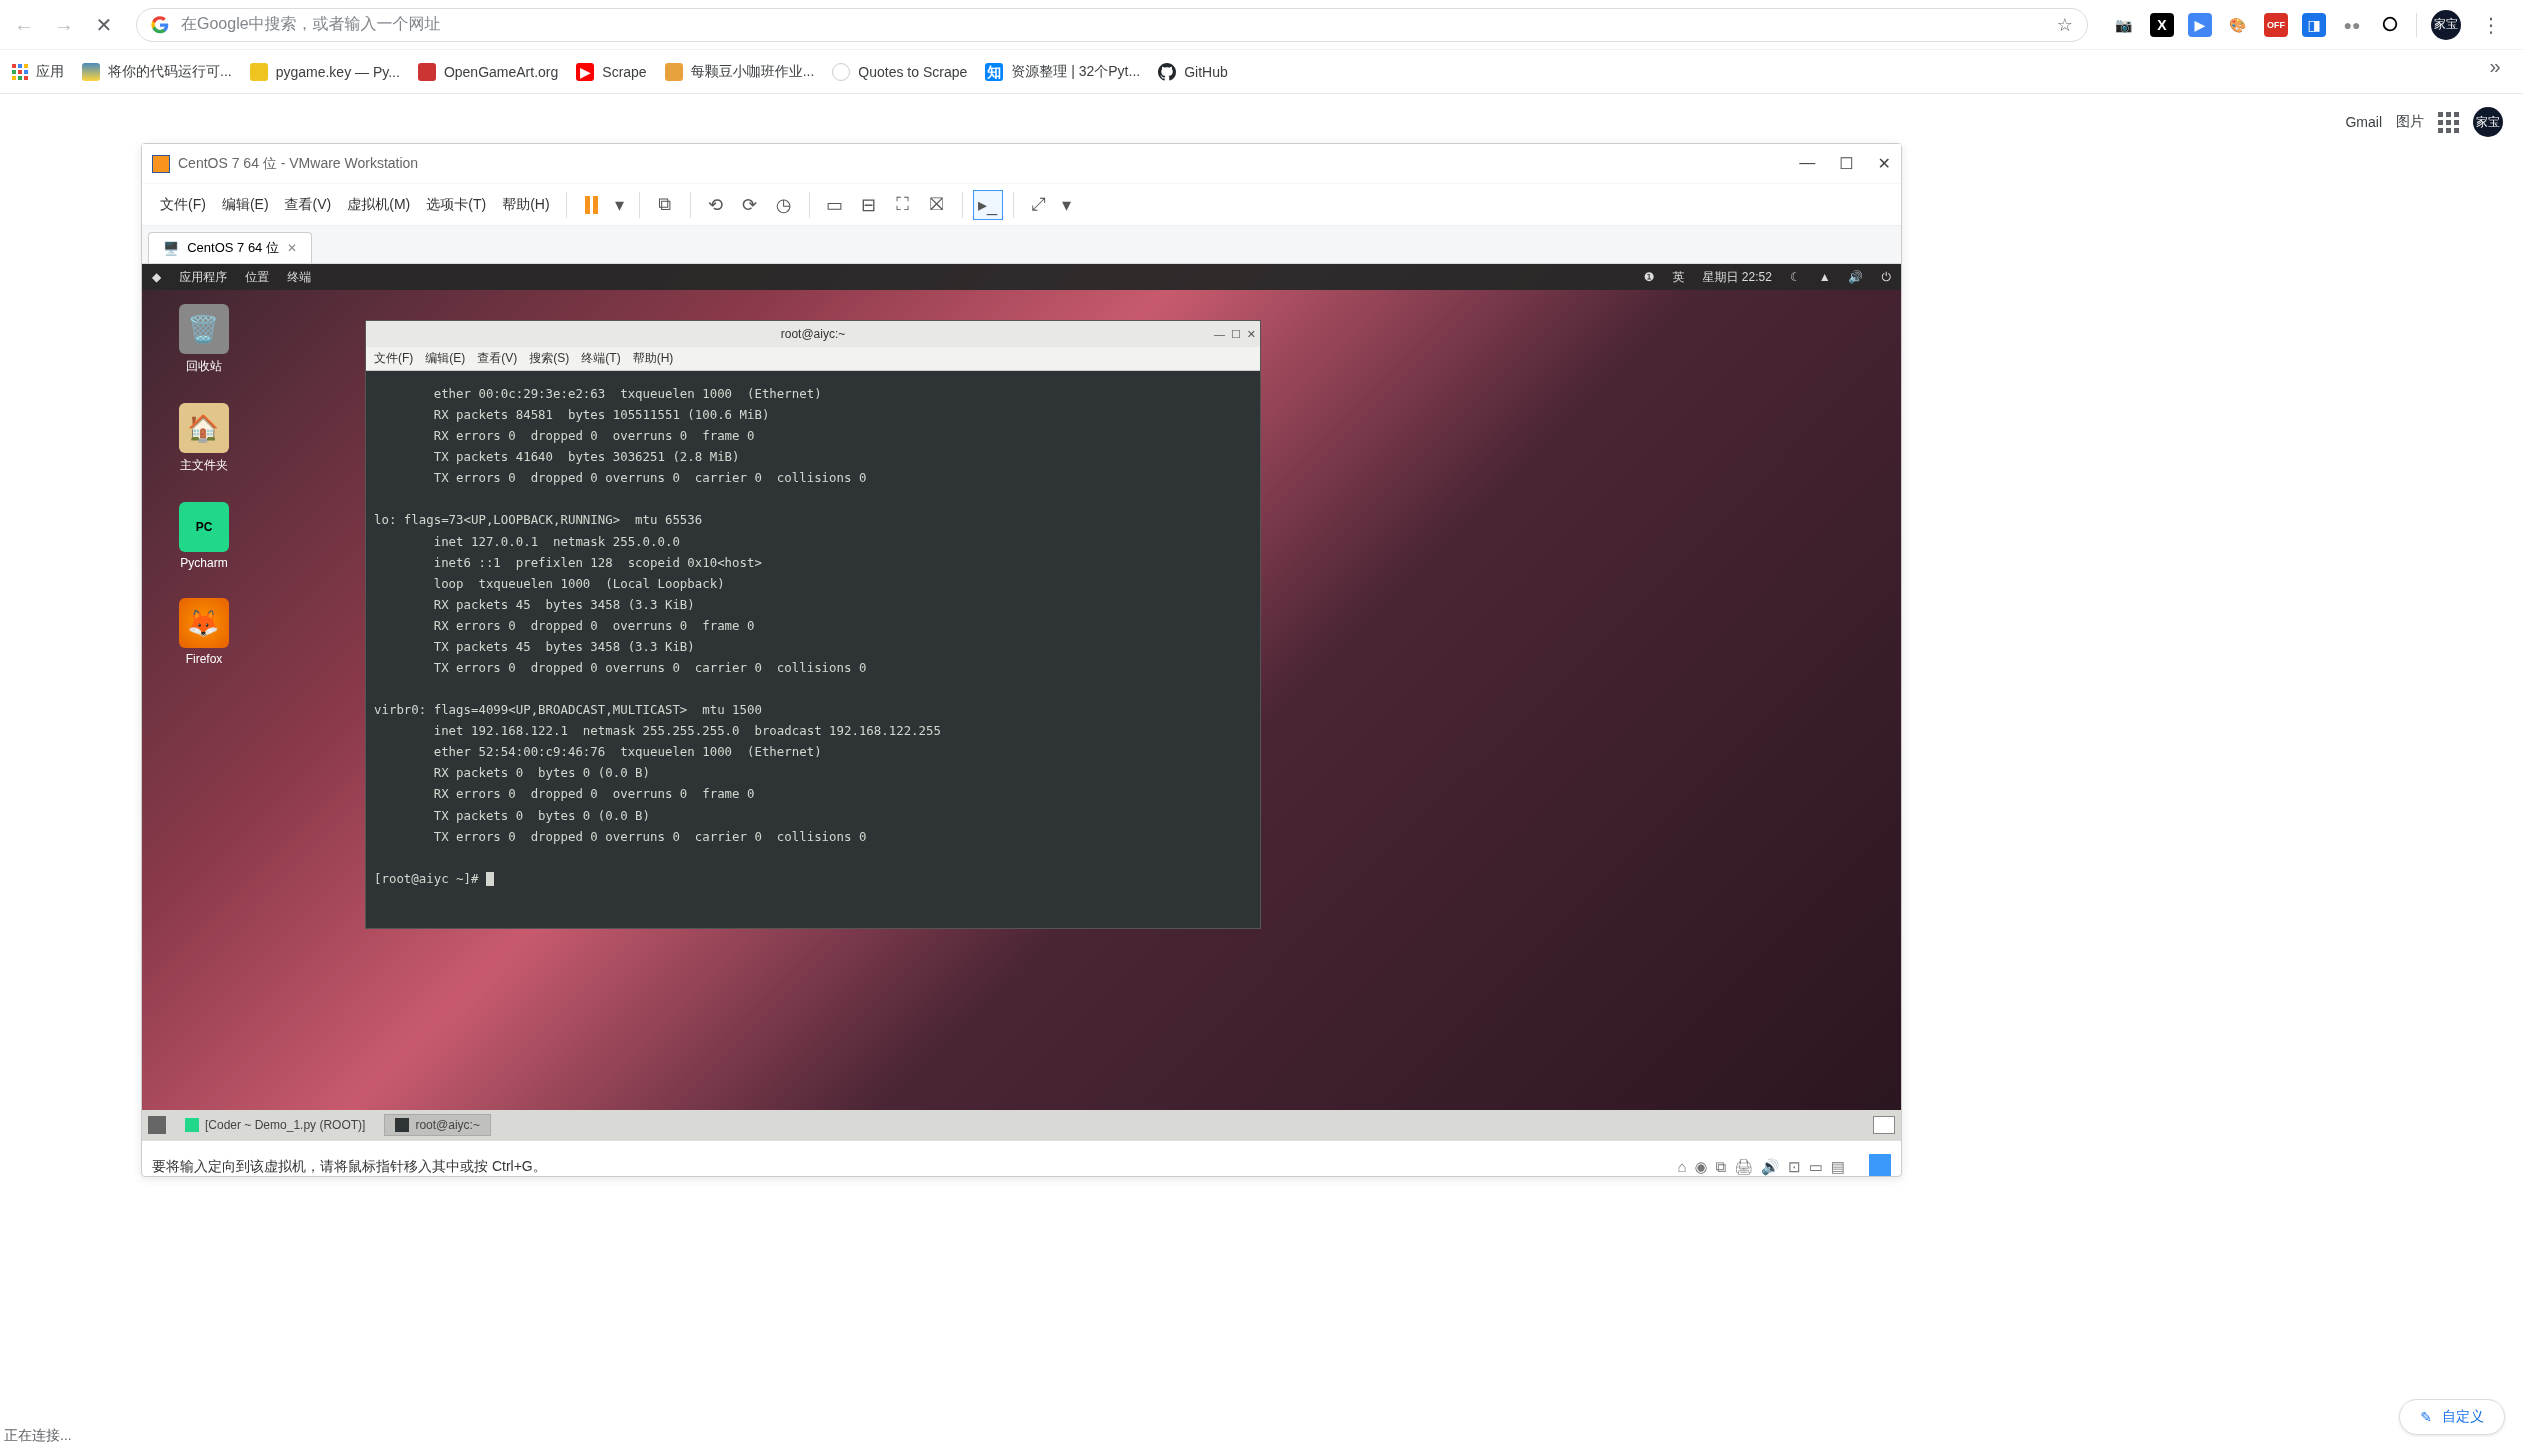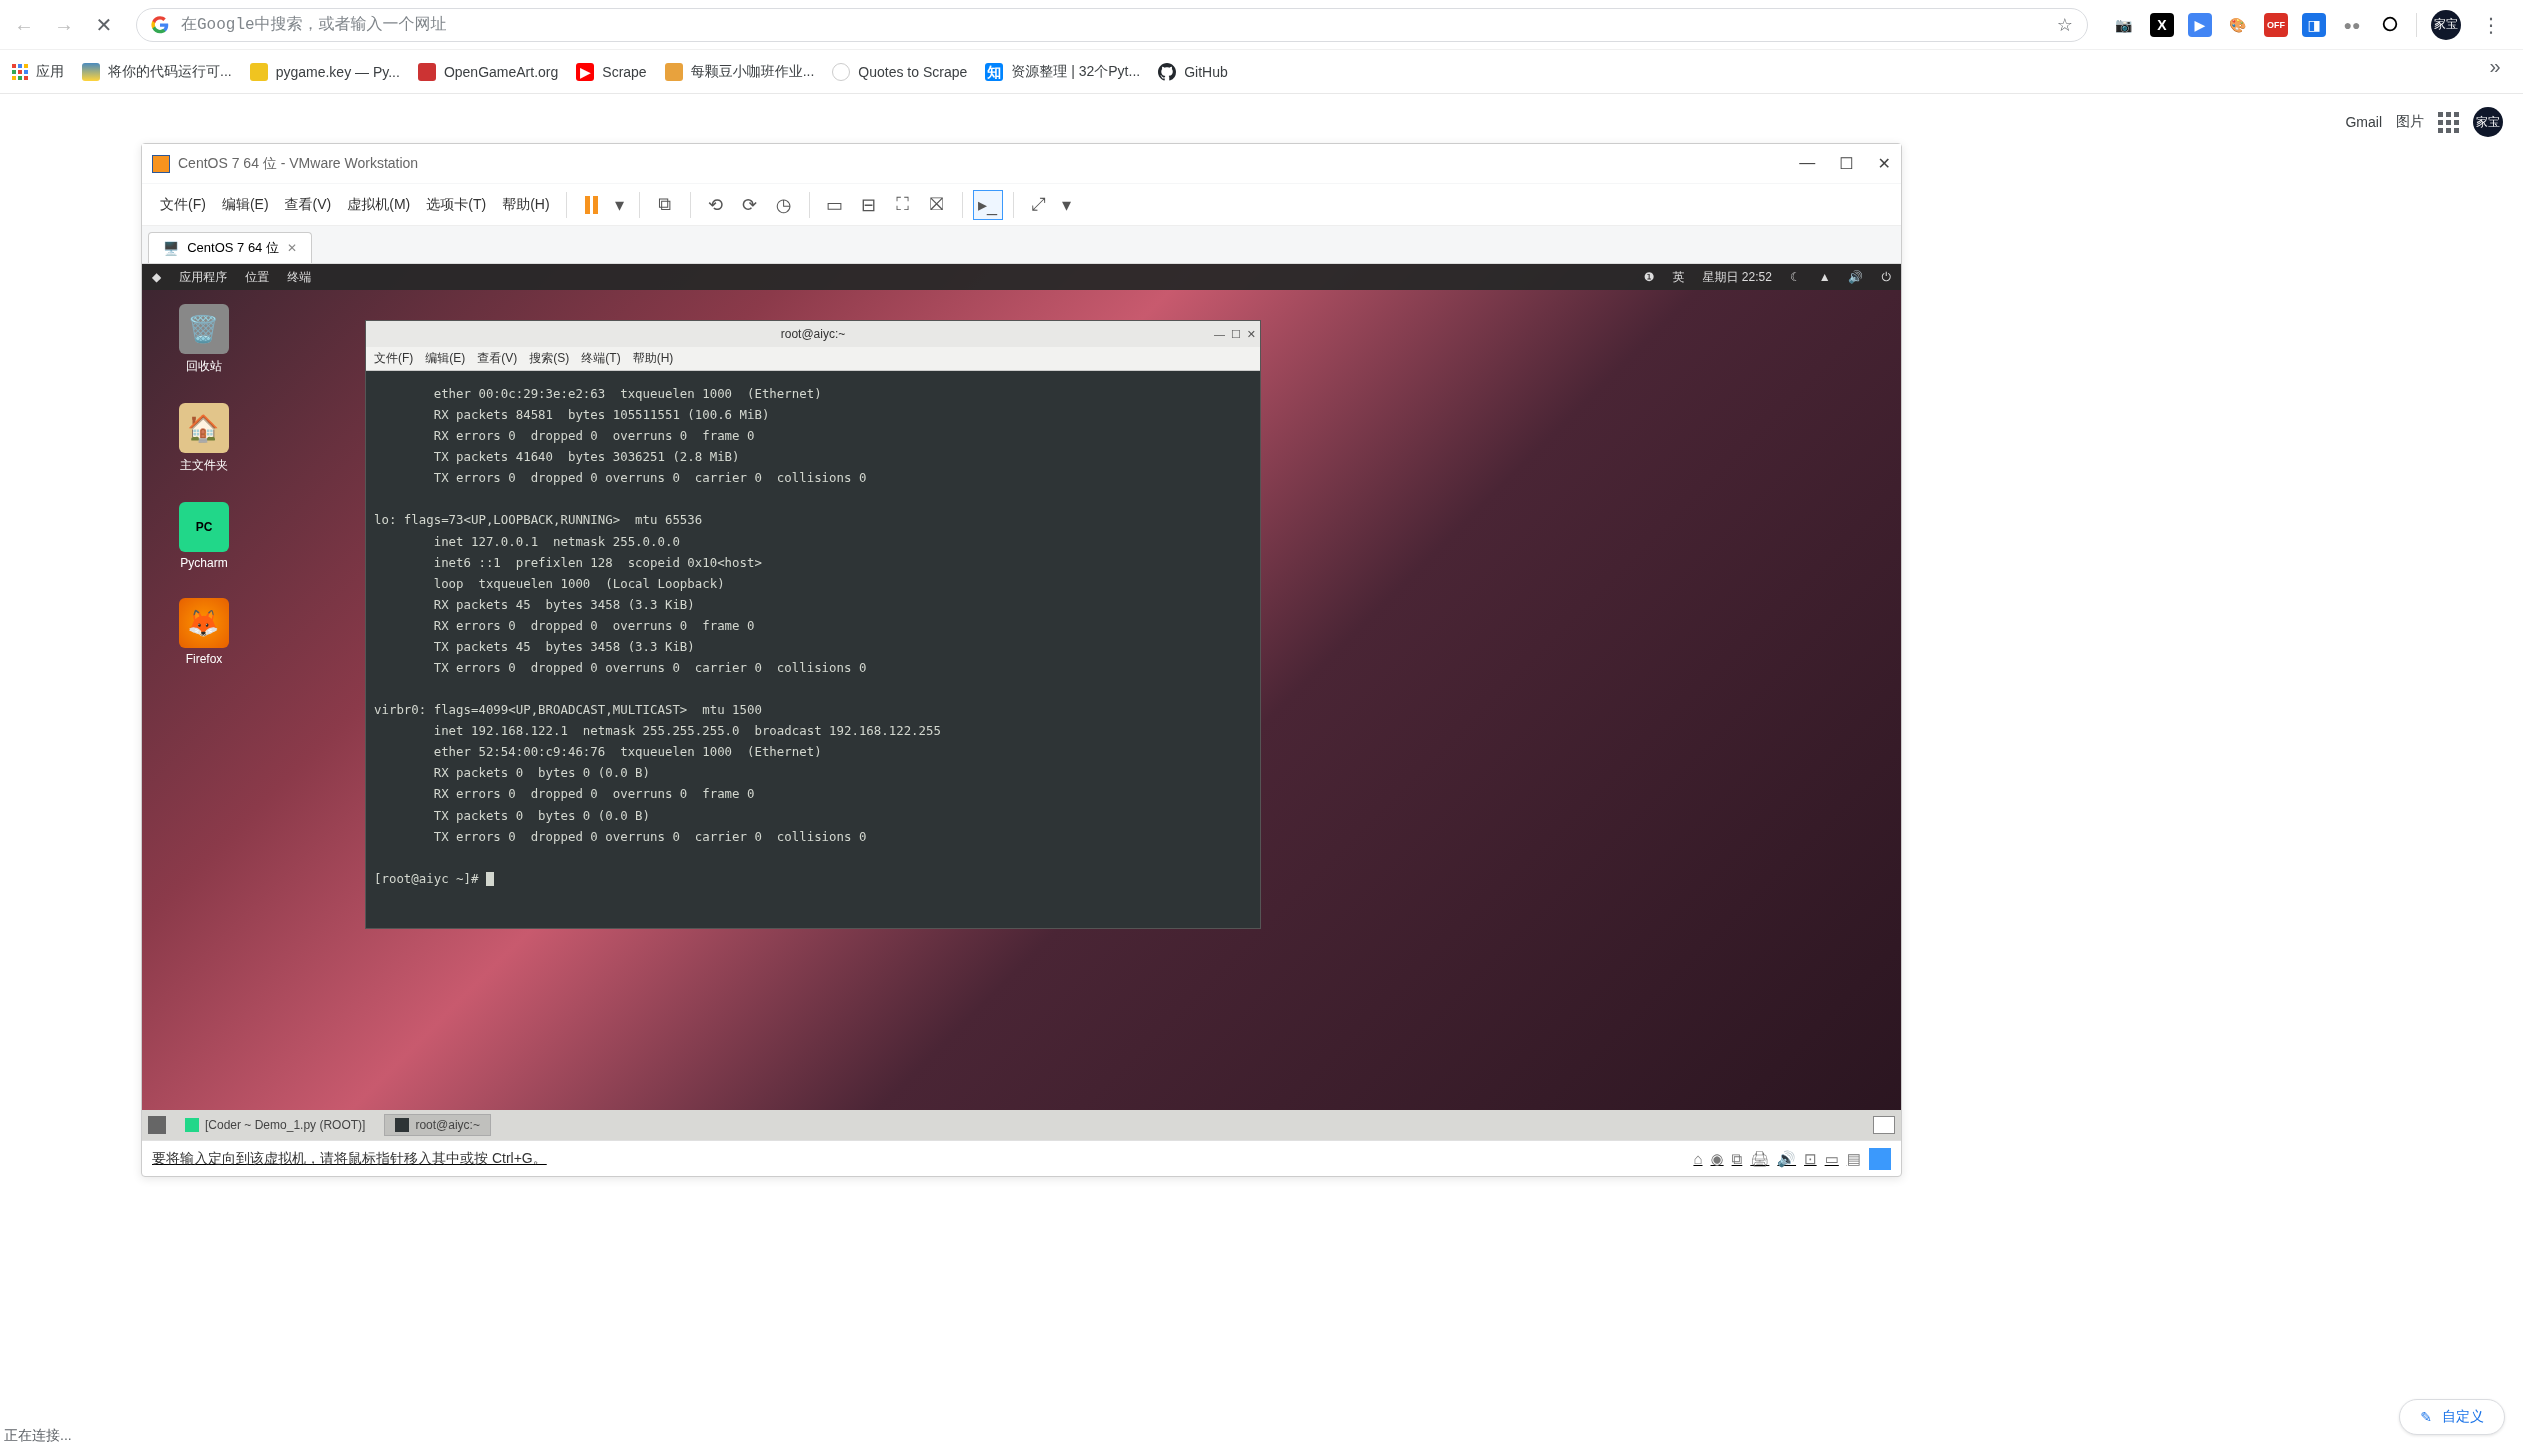--- a/index.html
+++ b/index.html
@@ -3,21 +3,21 @@
 <meta charset="utf-8">
 <style>
 * { box-sizing: border-box; margin: 0; padding: 0; }
 body { font-family: "Segoe UI", "Microsoft YaHei", Arial, sans-serif; font-size: 13px; background: #fff; width: 2523px; height: 1453px; overflow: hidden; position: relative; }
 
 
 .browser-top { display: flex; align-items: center; height: 50px; padding: 0 8px; gap: 8px; border-bottom: 1px solid #f0f0f0; }
 .nav-btn { width: 32px; height: 32px; display: flex; align-items: center; justify-content: center; color: #5f6368; font-size: 20px; border-radius: 50%; }
 .nav-btn.disabled { color: #bdbdbd; }
 .url-bar { flex: 1; display: flex; align-items: center; height: 34px; border: 1px solid #dadce0; border-radius: 17px; padding: 0 14px; gap: 12px; margin: 0 8px; }
-.url-text { color: #80868b; font-size: 16px; font-family: Liberation Mono, monospace; }
+.url-text { color: #80868b; font-size: 16px; }
 .url-star { color: #5f6368; font-size: 18px; }
 .ext-icons { display: flex; gap: 14px; align-items: center; padding: 0 8px; }
 .ext-icon { width: 24px; height: 24px; border-radius: 4px; display: flex; align-items: center; justify-content: center; font-size: 14px; }
 .avatar-blue { width: 30px; height: 30px; border-radius: 50%; background: #0f172a; color: #fff; display: flex; align-items: center; justify-content: center; font-size: 12px; }
 
 
 .bookmarks-bar { display: flex; height: 44px; padding: 0 12px; gap: 18px; border-bottom: 1px solid #e8e8e8; }
 .bm { display: flex; align-items: center; gap: 8px; color: #3c4043; font-size: 14px; }
 .bm-icon { width: 18px; height: 18px; border-radius: 3px; }
 
@@ -64,21 +64,21 @@
 .term-body { background: #2e3436; color: #d3d7cf; font-family: "DejaVu Sans Mono", Consolas, monospace; font-size: 12.4px; line-height: 1.7; padding: 12px 8px; white-space: pre; min-height: 557px; }
 .term-body .cursor { display: inline-block; width: 8px; height: 14px; background: #d3d7cf; vertical-align: middle; }
 
 
 .guest-task { position: absolute; bottom: 0; left: 0; right: 0; height: 30px; background: #d9d9d6; display: flex; align-items: center; padding: 0 6px; gap: 8px; }
 .task-btn { height: 22px; padding: 0 10px; display: flex; align-items: center; gap: 6px; font-size: 12px; color: #444; border: 1px solid transparent; }
 .task-btn.active { background: #c0c0bd; border: 1px solid #aaa; }
 .task-ico-sm { width: 14px; height: 14px; background: #555; }
 
 
-.vm-footer { height: 36px; display: flex; align-items: center; padding: 0 10px; border-top: 1px solid #e0e0e0; gap: 2px; text-decoration: underline; }
+.vm-footer { height: 36px; display: flex; align-items: flex-end; padding: 0 10px; border-top: 1px solid #e0e0e0; gap: 18px; }
 .vm-footer-msg { font-size: 14px; color: #333; flex: 1; }
 .vm-footer-icons { display: flex; gap: 8px; color: #777; font-size: 15px; }
 
 
 .custom-btn { position: absolute; bottom: 18px; right: 18px; border: 1px solid #dadce0; border-radius: 20px; padding: 8px 20px; display: flex; align-items: center; gap: 10px; color: #1a73e8; background: #fff; font-size: 14px; box-shadow: 0 1px 3px rgba(0,0,0,0.1); }
 
 
 .status-bl { position: absolute; bottom: 8px; left: 4px; font-size: 14px; color: #5f6368; }
 
 svg { display: block; }

